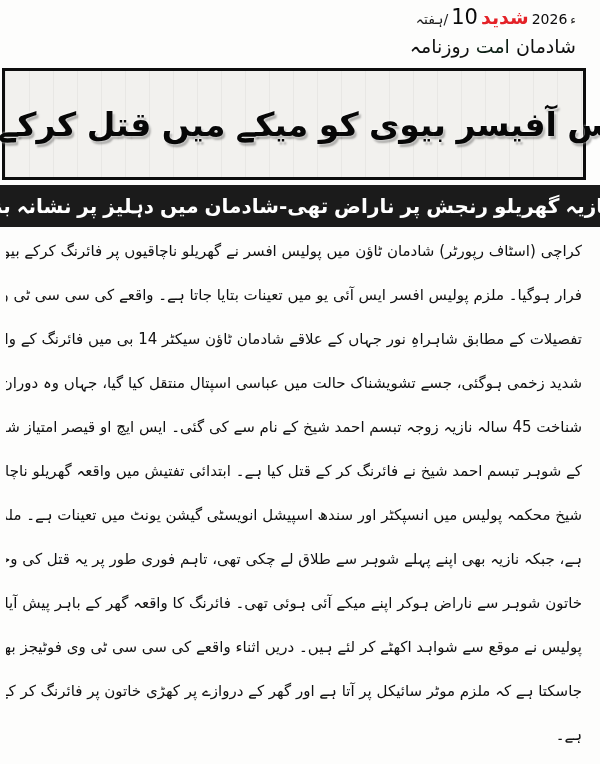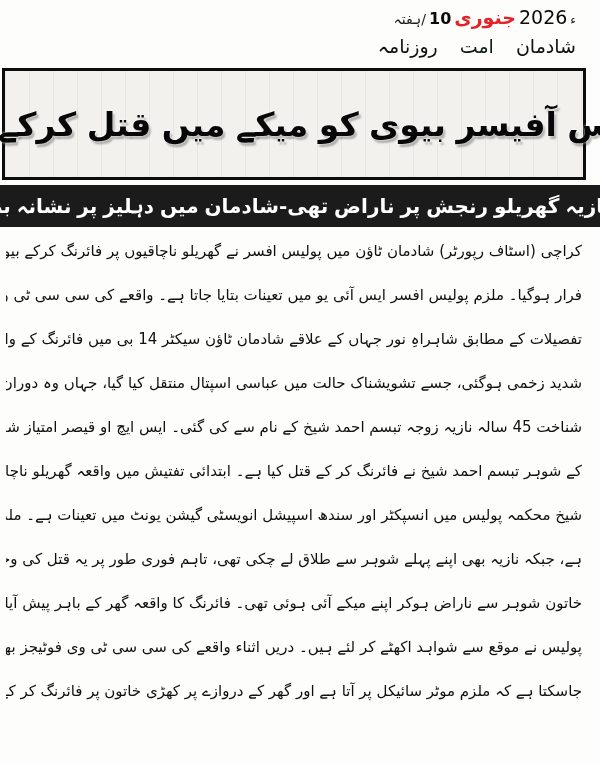--- a/index.html
+++ b/index.html
@@ -16,27 +16,27 @@
     padding:4px 12px 0 0;
     text-align:right;
     height:60px;
   }
   .date-line{
     display:flex;flex-direction:row;justify-content:flex-end;
     align-items:baseline;gap:3px;direction:ltr;
     line-height:26px;
   }
   .date-line .day{font-size:14px;color:#1c1c1c;}
-  .date-line .daynum{font-size:16px;font-weight:bold;color:#0a0a0a;}
+  .date-line .daynum{font-size:21px;font-weight:normal;color:#0a0a0a;}
   .date-line .month{font-size:19px;font-weight:bold;color:#e42228;}
-  .date-line .year{font-size:19px;color:#0a0a0a;}
+  .date-line .year{font-size:14px;color:#0a0a0a;}
   .date-line .era{font-size:12px;color:#1c1c1c;}
   .paper-line{
     display:flex;flex-direction:row;justify-content:flex-end;
-    align-items:baseline;gap:22px;direction:ltr;
+    align-items:baseline;gap:6px;direction:ltr;
     line-height:26px;font-size:19px;color:#101010;
   }
   .paper-line .brand{font-weight:normal;color:#0c1f14;}
 
   
   .headline-box{
     margin:4px 2px 0 2px;
     height:112px;
     border:3px solid #0d0d0d;
     background:
@@ -87,21 +87,21 @@
 </style>
 </head>
 <body>
 
 <div class="page">
 
   <header class="masthead">
     <div class="date-line">
       <span class="day">ہفتہ/</span>
       <span class="daynum">10</span>
-      <span class="month">جنوری</span>
+      <span class="month">شدید</span>
       <span class="year">2026</span>
       <span class="era">ء</span>
     </div>
     <div class="paper-line">
       <span>روزنامہ</span>
       <span class="brand">امت</span>
       <span>شادمان</span>
     </div>
   </header>
 
@@ -118,15 +118,16 @@
     <div class="bodyline">فرار ہوگیا۔ ملزم پولیس افسر ایس آئی یو میں تعینات بتایا جاتا ہے۔ واقعے کی سی سی ٹی وی فوٹیجز بھی منظر عام پر آگئی۔</div>
     <div class="bodyline">تفصیلات کے مطابق شاہراہِ نور جہاں کے علاقے شادمان ٹاؤن سیکٹر 14 بی میں فائرنگ کے واقعے میں خاتون</div>
     <div class="bodyline">شدید زخمی ہوگئی، جسے تشویشناک حالت میں عباسی اسپتال منتقل کیا گیا، جہاں وہ دوران علاج دم توڑ گئی۔ مقتولہ کی</div>
     <div class="bodyline">شناخت 45 سالہ نازیہ زوجہ تبسم احمد شیخ کے نام سے کی گئی۔ ایس ایچ او قیصر امتیاز شاہ نے بتایا کہ مقتولہ نازیہ کو اس</div>
     <div class="bodyline">کے شوہر تبسم احمد شیخ نے فائرنگ کر کے قتل کیا ہے۔ ابتدائی تفتیش میں واقعہ گھریلو ناچاقیوں کا معلوم ہوا ہے۔ تبسم احمد</div>
     <div class="bodyline">شیخ محکمہ پولیس میں انسپکٹر اور سندھ اسپیشل انویسٹی گیشن یونٹ میں تعینات ہے۔ ملزم تبسم کی نازیہ سے دوسری شادی</div>
     <div class="bodyline">ہے، جبکہ نازیہ بھی اپنے پہلے شوہر سے طلاق لے چکی تھی، تاہم فوری طور پر یہ قتل کی وجوہات سامنے نہیں آسکی ہے۔</div>
     <div class="bodyline">خاتون شوہر سے ناراض ہوکر اپنے میکے آئی ہوئی تھی۔ فائرنگ کا واقعہ گھر کے باہر پیش آیا۔ ملزم تبسم فرار ہوگیا ہے۔</div>
     <div class="bodyline">پولیس نے موقع سے شواہد اکھٹے کر لئے ہیں۔ دریں اثناء واقعے کی سی سی ٹی وی فوٹیجز بھی سامنے آگئی، جس میں دیکھا</div>
     <div class="bodyline">جاسکتا ہے کہ ملزم موٹر سائیکل پر آتا ہے اور گھر کے دروازے پر کھڑی خاتون پر فائرنگ کر کے با آسانی فرار ہوجاتا</div>
+    <div class="bodyline last">ہے۔</div>
   </article>
 
 </div>
 
 </body></html>

